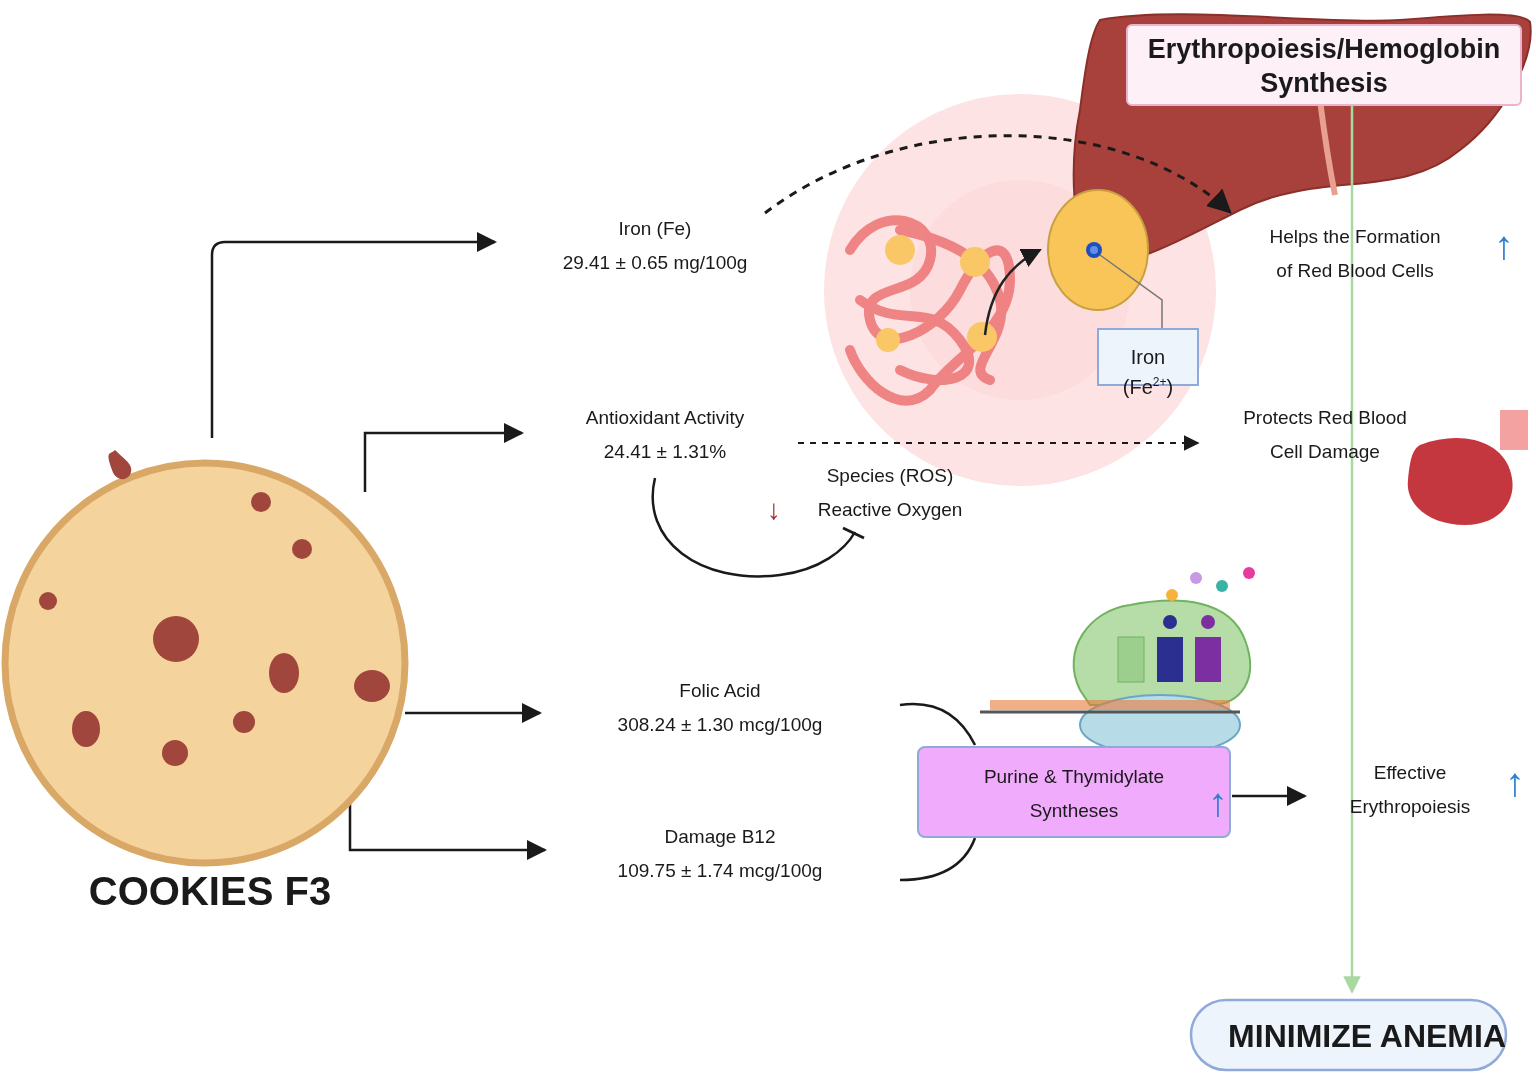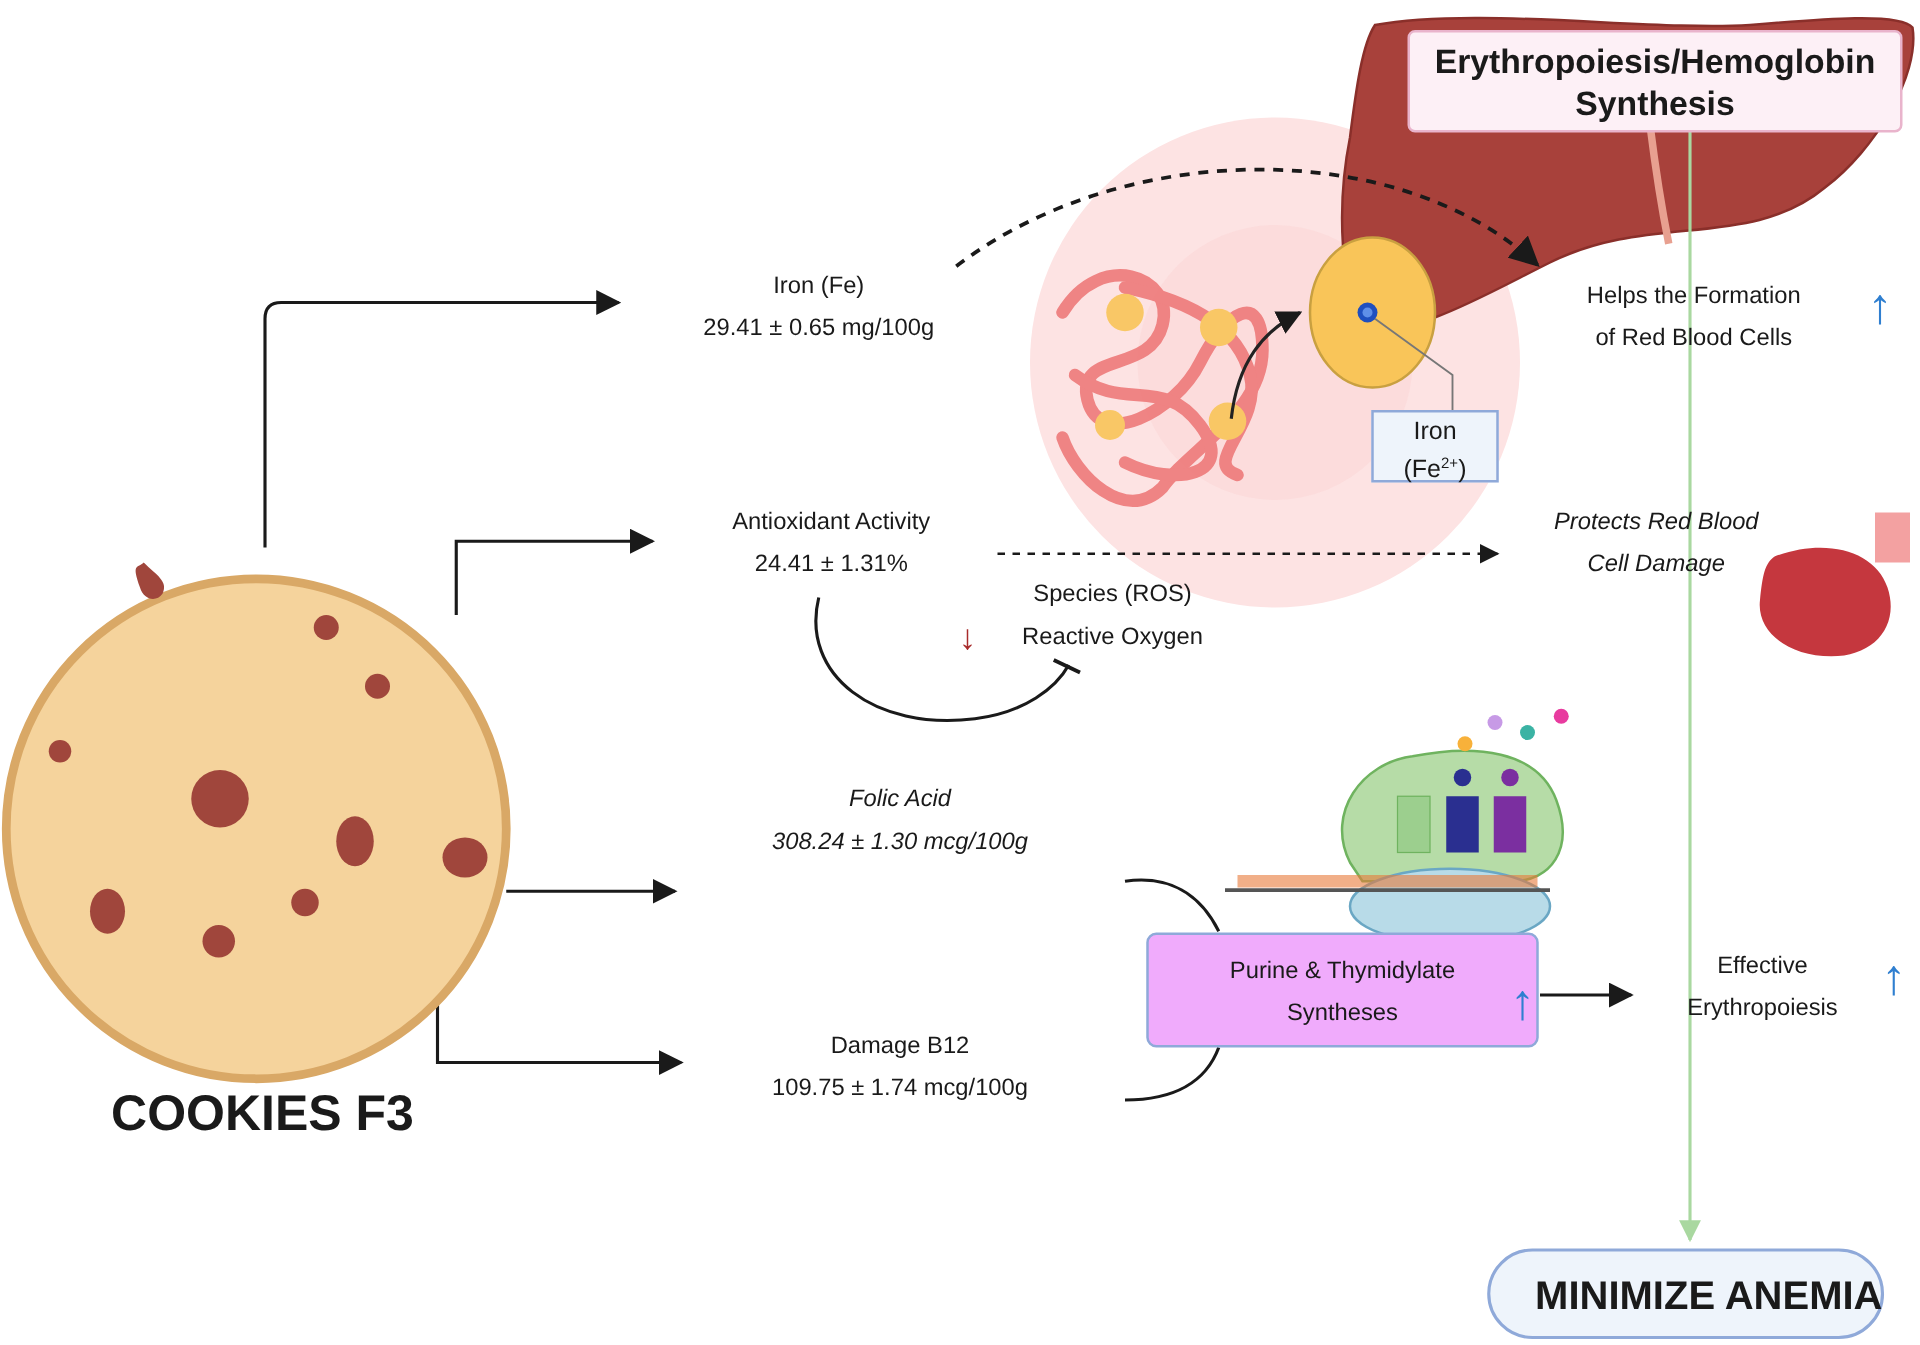--- a/index.html
+++ b/index.html
@@ -116,21 +116,21 @@
   <div>Antioxidant Activity</div>
   <div>24.41 ± 1.31%</div>
 </div>
 
 <div class="lbl" style="left:770px; top:459px; width:240px;">
   <div>Species (ROS)</div>
   <div>Reactive Oxygen</div>
 </div>
 <div style="position:absolute; left:767px; top:494px; color:#a82b2b; font-size:28px; font-weight:bold;">↓</div>
 
-<div class="lbl" style="left:540px; top:623px; width:360px;font-style:italic;">
+<div class="lbl" style="left:540px; top:674px; width:360px;">
   <div>Folic Acid</div>
   <div>308.24 ± 1.30 mcg/100g</div>
 </div>
 
 <div class="lbl" style="left:540px; top:820px; width:360px;">
   <div>Damage B12</div>
   <div>109.75 ± 1.74 mcg/100g</div>
 </div>
 
 <div class="lbl bold" style="left:60px; top:868px; width:300px; font-size:40px; line-height:46px;">COOKIES F3</div>
@@ -142,27 +142,27 @@
   </div>
 </div>
 
 <div class="lbl" style="left:1205px; top:220px; width:300px;">
   <div>Helps the Formation</div>
   <div>of Red Blood Cells</div>
 </div>
 <div class="arrow-up" style="left:1494px; top:228px; font-size:40px;">↑</div>
 
 <div class="box" style="left:1097px; top:328px; width:102px; height:58px; background:#eef4fb; border:2px solid #8fa9d9;">
-  <div style="text-align:center; font-size:20px; line-height:25px; padding-top:3px;">
+  <div style="text-align:center; font-size:20px; line-height:25px; padding-top:15px;">
     <div>Iron</div>
     <div><span>(Fe</span><sup style="font-size:12px;">2+</sup><span>)</span></div>
   </div>
 </div>
 
-<div class="lbl" style="left:1180px; top:401px; width:290px;font-style:italic;">
+<div class="lbl" style="left:1180px; top:401px; width:290px;">
   <div>Protects Red Blood</div>
   <div>Cell Damage</div>
 </div>
 
 <div class="box" style="left:917px; top:746px; width:314px; height:92px; background:#f0abfc; border:2.5px solid #8fa9d9; border-radius:8px;">
   <div class="lbl" style="position:static; padding-top:12px;">
     <div>Purine &amp; Thymidylate</div>
     <div>Syntheses</div>
   </div>
 </div>

